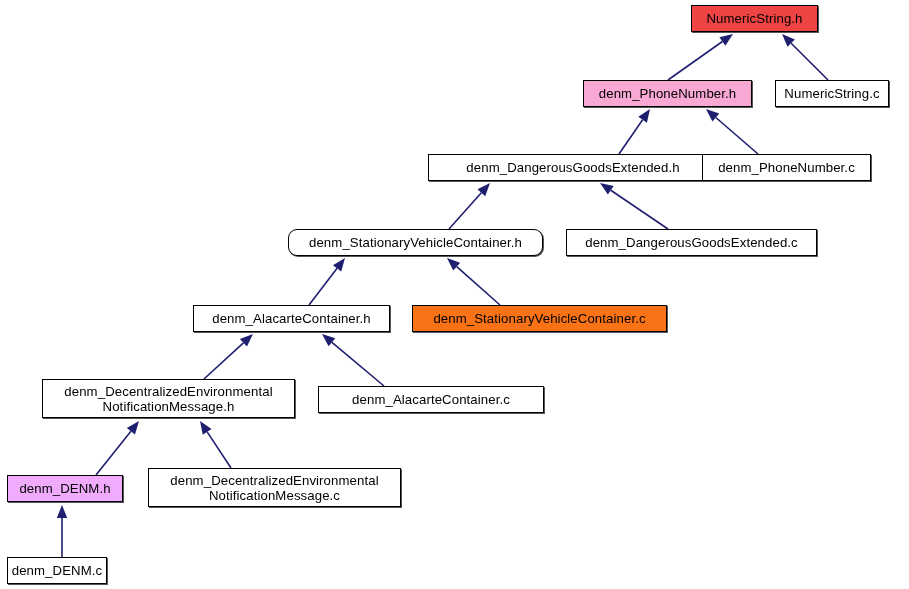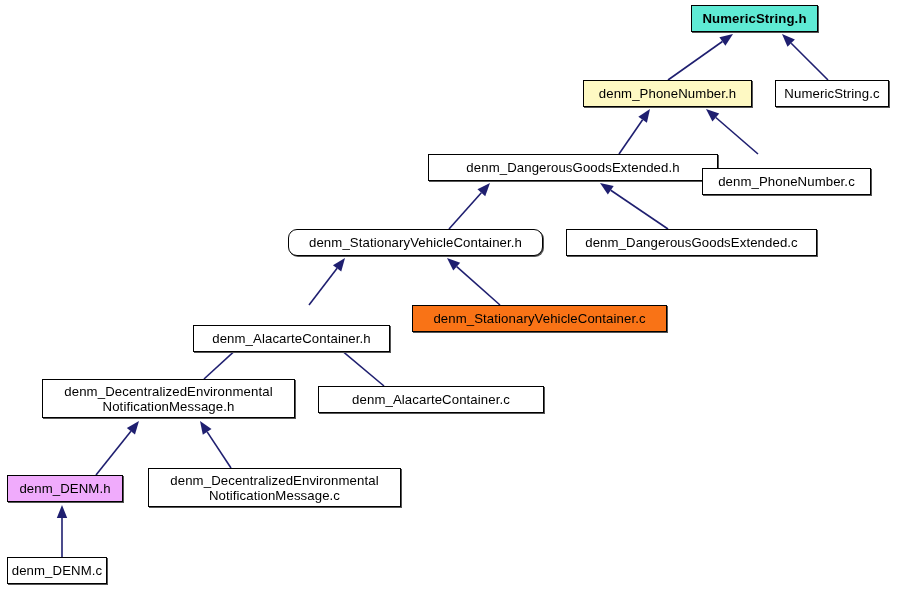--- a/index.html
+++ b/index.html
@@ -71,28 +71,28 @@
       <line x1="384" y1="386" x2="331.9604900606353" y2="342.3539594056941" stroke="#1f1f70" stroke-width="1.6"></line>
       <polygon points="322,334 335.302073822913,338.36976338144 328.6189062983577,346.33815542994824" fill="#1f1f70"></polygon>
       <line x1="96" y1="475" x2="130.90195183699385" y2="431.169641879124" stroke="#1f1f70" stroke-width="1.6"></line>
       <polygon points="139,421 134.96980858864345,434.40886114432647 126.83409508534425,427.93042261392156" fill="#1f1f70"></polygon>
       <line x1="231" y1="468" x2="207.15773169575328" y2="431.8520448290453" stroke="#1f1f70" stroke-width="1.6"></line>
       <polygon points="200,421 211.4985496273714,428.988952150744 202.81691376413517,434.71513750734664" fill="#1f1f70"></polygon>
       <line x1="62" y1="557" x2="62" y2="518" stroke="#1f1f70" stroke-width="1.6"></line>
       <polygon points="62,505 67.2,518 56.8,518" fill="#1f1f70"></polygon>
     </svg>
   <div id="node-layer">
-      <div class="node current" style="left: 691px; top: 5px; width: 127px; height: 27px; background: #5eead4; border-color: rgb(0, 0, 0); font-weight: bold;">NumericString.h</div>
-      <div class="node" style="left: 583px; top: 80px; width: 169px; height: 27px; background: #fef9c3; border-color: rgb(0, 0, 0);">denm_PhoneNumber.h</div>
+      <div class="node current" style="left: 691px; top: 5px; width: 127px; height: 27px; background: #ef4444; border-color: rgb(0, 0, 0);">NumericString.h</div>
+      <div class="node" style="left: 583px; top: 80px; width: 169px; height: 27px; background: #f9a8d4; border-color: rgb(0, 0, 0);">denm_PhoneNumber.h</div>
       <div class="node" style="left: 775px; top: 80px; width: 114px; height: 27px; background: rgb(255, 255, 255); border-color: rgb(0, 0, 0);">NumericString.c</div>
       <div class="node" style="left: 428px; top: 154px; width: 290px; height: 27px; background: rgb(255, 255, 255); border-color: rgb(0, 0, 0);">denm_DangerousGoodsExtended.h</div>
-      <div class="node" style="left: 702px; top: 154px; width: 169px; height: 27px; background: rgb(255, 255, 255); border-color: rgb(0, 0, 0); margin-top: 14px;">denm_PhoneNumber.c</div>
+      <div class="node" style="left: 702px; top: 154px; width: 169px; height: 27px; background: rgb(255, 255, 255); border-color: rgb(0, 0, 0);">denm_PhoneNumber.c</div>
       <div class="node" style="left: 288px; top: 229px; width: 255px; height: 27px; background: rgb(255, 255, 255); border-color: rgb(0, 0, 0); border-radius: 9px;">denm_StationaryVehicleContainer.h</div>
       <div class="node" style="left: 566px; top: 229px; width: 251px; height: 27px; background: rgb(255, 255, 255); border-color: rgb(0, 0, 0);">denm_DangerousGoodsExtended.c</div>
-      <div class="node" style="left: 193px; top: 305px; width: 197px; height: 27px; background: rgb(255, 255, 255); border-color: rgb(0, 0, 0); margin-top: 20px;">denm_AlacarteContainer.h</div>
+      <div class="node" style="left: 193px; top: 305px; width: 197px; height: 27px; background: rgb(255, 255, 255); border-color: rgb(0, 0, 0);">denm_AlacarteContainer.h</div>
       <div class="node" style="left: 412px; top: 305px; width: 255px; height: 27px; background: #f97316; border-color: rgb(0, 0, 0);">denm_StationaryVehicleContainer.c</div>
       <div class="node" style="left: 42px; top: 379px; width: 253px; height: 39px; background: rgb(255, 255, 255); border-color: rgb(0, 0, 0);">denm_DecentralizedEnvironmental
 NotificationMessage.h</div>
       <div class="node" style="left: 318px; top: 386px; width: 226px; height: 27px; background: rgb(255, 255, 255); border-color: rgb(0, 0, 0);">denm_AlacarteContainer.c</div>
       <div class="node" style="left: 7px; top: 475px; width: 116px; height: 27px; background: #f0abfc; border-color: rgb(0, 0, 0);">denm_DENM.h</div>
       <div class="node" style="left: 148px; top: 468px; width: 253px; height: 39px; background: rgb(255, 255, 255); border-color: rgb(0, 0, 0);">denm_DecentralizedEnvironmental
 NotificationMessage.c</div>
       <div class="node" style="left: 7px; top: 557px; width: 100px; height: 27px; background: rgb(255, 255, 255); border-color: rgb(0, 0, 0);">denm_DENM.c</div>
     </div>
 </div>

